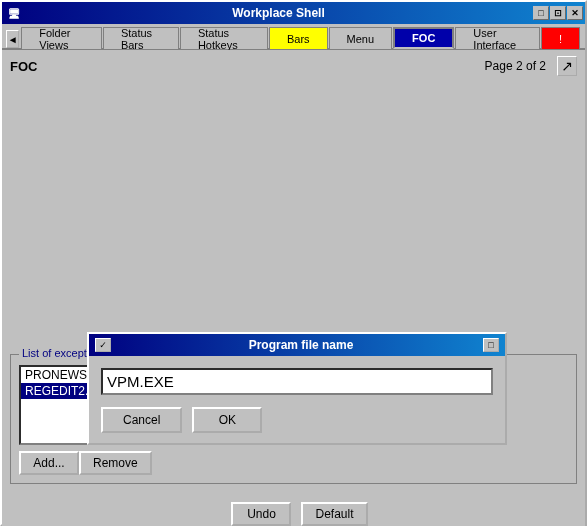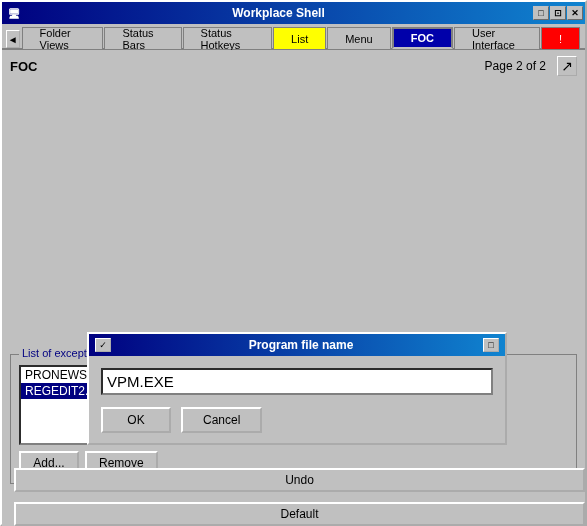--- a/index.html
+++ b/index.html
@@ -209,21 +209,21 @@
     .drag-hint {
       font-size: 11px;
       color: black;
       max-width: 180px;
       line-height: 1.4;
     }
 
     
     .exception-buttons {
       display: flex;
-      gap: 6px;
+      gap: 0;
       margin-top: 6px;
     }
     .btn {
       padding: 3px 12px;
       background: #c0c0c0;
       border: 2px outset #ffffff;
       cursor: pointer;
       font-size: 12px;
       min-width: 60px;
       text-align: center;
@@ -231,21 +231,20 @@
 
     
     .bottom-bar {
       position: absolute;
       bottom: 8px;
       left: 12px;
       right: 0;
       display: flex;
       justify-content: center;
       gap: 10px;
-      flex-direction: column;
     }
     .dialog {
       background: #c0c0c0;
       border: 2px outset #ffffff;
       width: 420px;
       position: absolute;
       top: 330px;
       left: 85px;
     }
     .dialog-title-bar {
@@ -330,21 +329,21 @@
     <div class="tab">
       <span>Folder Views</span>
     </div>
     <div class="tab">
       <span>Status Bars</span>
     </div>
     <div class="tab">
       <span>Status Hotkeys</span>
     </div>
     <div class="tab highlighted">
-      <span>List</span>
+      <span>Bars</span>
     </div>
     <div class="tab">
       <span>Menu</span>
     </div>
     <div class="tab blue active">
       <span>FOC</span>
     </div>
     <div class="tab">
       <span>User Interface</span>
     </div>
@@ -397,18 +396,18 @@
     <div class="dialog-title-bar">
       <div style="width:16px;height:14px;background:#c0c0c0;border:1px outset #fff;display:flex;align-items:center;justify-content:center;font-size:9px;color:black;cursor:pointer;">✓</div>
       <div class="dialog-title-text">Program file name</div>
       <div style="width:16px;height:14px;background:#c0c0c0;border:1px outset #fff;display:flex;align-items:center;justify-content:center;font-size:9px;color:black;cursor:pointer;">□</div>
     </div>
     <div class="dialog-content">
       <div style="position:relative;">
         <input type="text" class="dialog-input" value="VPM.EXE" style="">
       </div>
       <div class="dialog-buttons">
+        <button class="dialog-btn">Cancel</button>
         <button class="dialog-btn">OK</button>
-        <button class="dialog-btn">Cancel</button>
       </div>
     </div>
   </div>
 </div>
 
 </body></html>

